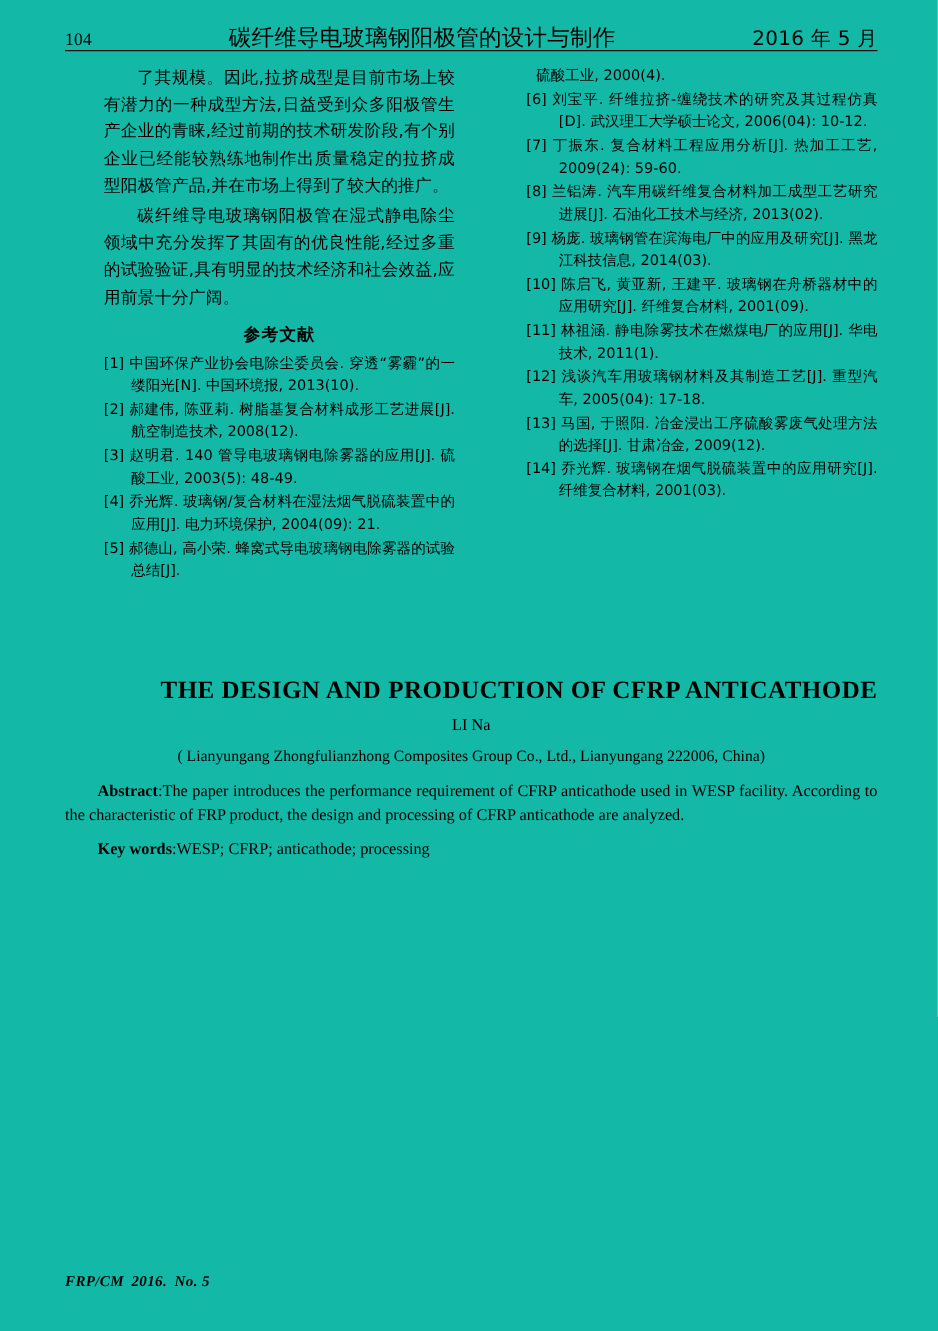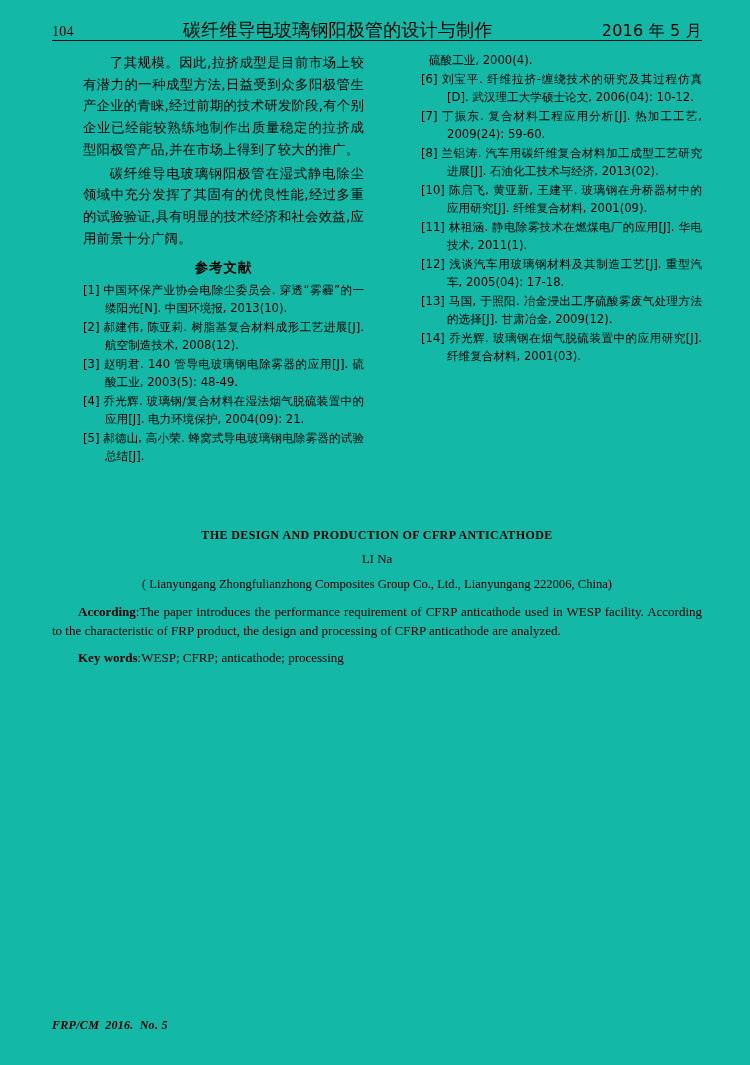--- a/index.html
+++ b/index.html
@@ -119,24 +119,24 @@
   
   .en-block {
     position: absolute;
     left: 52px;
     top: 528px;
     width: 650px;
   }
   .en-title {
     font-family: "Liberation Serif", serif;
     font-weight: bold;
-    font-size: 12px;
-    text-align: center;
+    font-size: 20px;
+    text-align: right;
     letter-spacing: 0.4px;
-    margin: 0 0 8px 0;
+    margin: 13px 0 8px 0;
   }
   .en-author {
     font-family: "Liberation Serif", serif;
     font-size: 13px;
     text-align: center;
     margin: 0 0 10px 0;
   }
   .en-affil {
     font-family: "Liberation Serif", serif;
     font-size: 12.6px;
@@ -204,35 +204,36 @@
       </ul>
     </div>
 
     <div class="col">
       <div class="cont-line">硫酸工业, 2000(4).</div>
 
       <ul class="refs wide">
         <li>[6] 刘宝平. 纤维拉挤-缠绕技术的研究及其过程仿真[D]. 武汉理工大学硕士论文, 2006(04): 10-12.</li>
         <li>[7] 丁振东. 复合材料工程应用分析[J]. 热加工工艺, 2009(24): 59-60.</li>
         <li>[8] 兰铝涛. 汽车用碳纤维复合材料加工成型工艺研究进展[J]. 石油化工技术与经济, 2013(02).</li>
+        <li>[9] 杨庞. 玻璃钢管在滨海电厂中的应用及研究[J]. 黑龙江科技信息, 2014(03).</li>
         <li>[10] 陈启飞, 黄亚新, 王建平. 玻璃钢在舟桥器材中的应用研究[J]. 纤维复合材料, 2001(09).</li>
         <li>[11] 林祖涵. 静电除雾技术在燃煤电厂的应用[J]. 华电技术, 2011(1).</li>
         <li>[12] 浅谈汽车用玻璃钢材料及其制造工艺[J]. 重型汽车, 2005(04): 17-18.</li>
         <li>[13] 马国, 于照阳. 冶金浸出工序硫酸雾废气处理方法的选择[J]. 甘肃冶金, 2009(12).</li>
         <li>[14] 乔光辉. 玻璃钢在烟气脱硫装置中的应用研究[J]. 纤维复合材料, 2001(03).</li>
       </ul>
     </div>
 
   </div>
 
   <div class="en-block">
     <div class="en-title">THE DESIGN AND PRODUCTION OF CFRP ANTICATHODE</div>
     <div class="en-author">LI Na</div>
     <div class="en-affil">( Lianyungang Zhongfulianzhong Composites Group Co., Ltd., Lianyungang 222006, China)</div>
-    <p class="en-abstract"><b>According</b><span>:The paper introduces the performance requirement of CFRP anticathode used in WESP facility. According to the characteristic of FRP product, the design and processing of CFRP anticathode are analyzed.</span></p>
+    <p class="en-abstract"><b>Abstract</b><span>:The paper introduces the performance requirement of CFRP anticathode used in WESP facility. According to the characteristic of FRP product, the design and processing of CFRP anticathode are analyzed.</span></p>
     <p class="en-keywords"><b>Key words</b><span>:WESP; CFRP; anticathode; processing</span></p>
   </div>
 
   <div class="footer">
     <span>FRP/CM</span><span class="sep"></span><span>2016.</span><span class="sep"></span><span>No. 5</span>
   </div>
 
 </div>
 
 </body></html>

